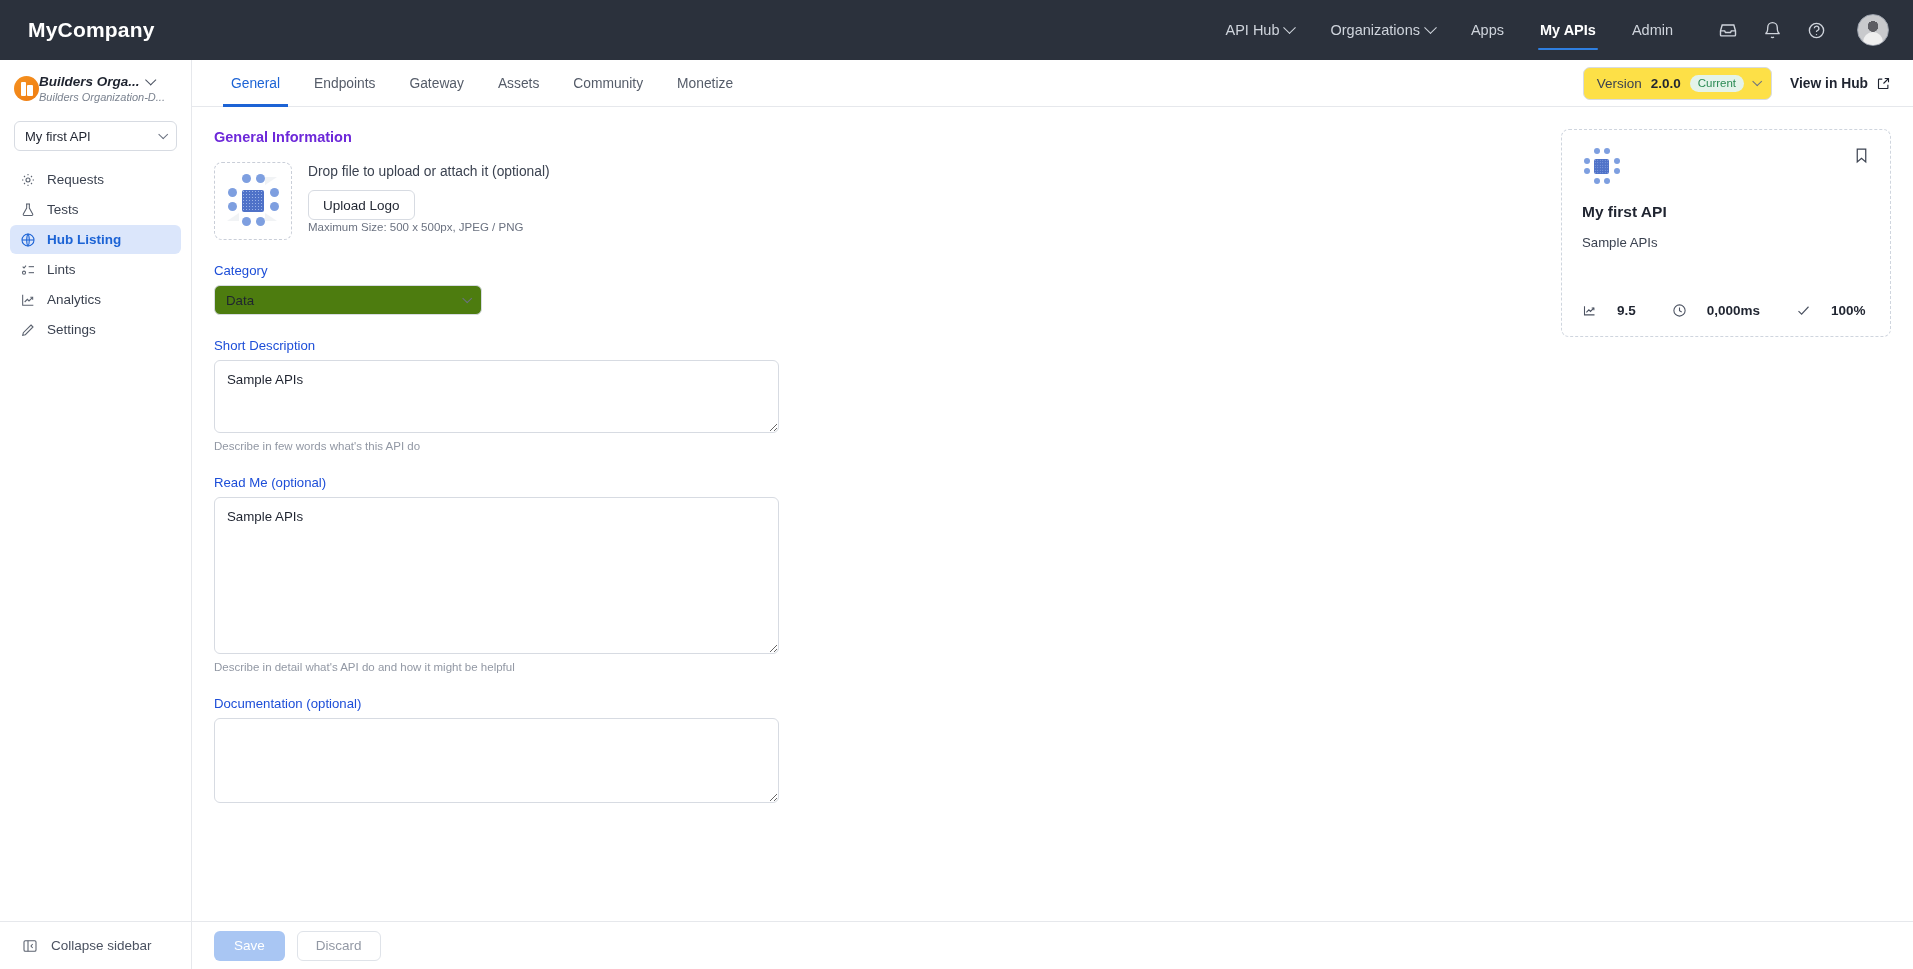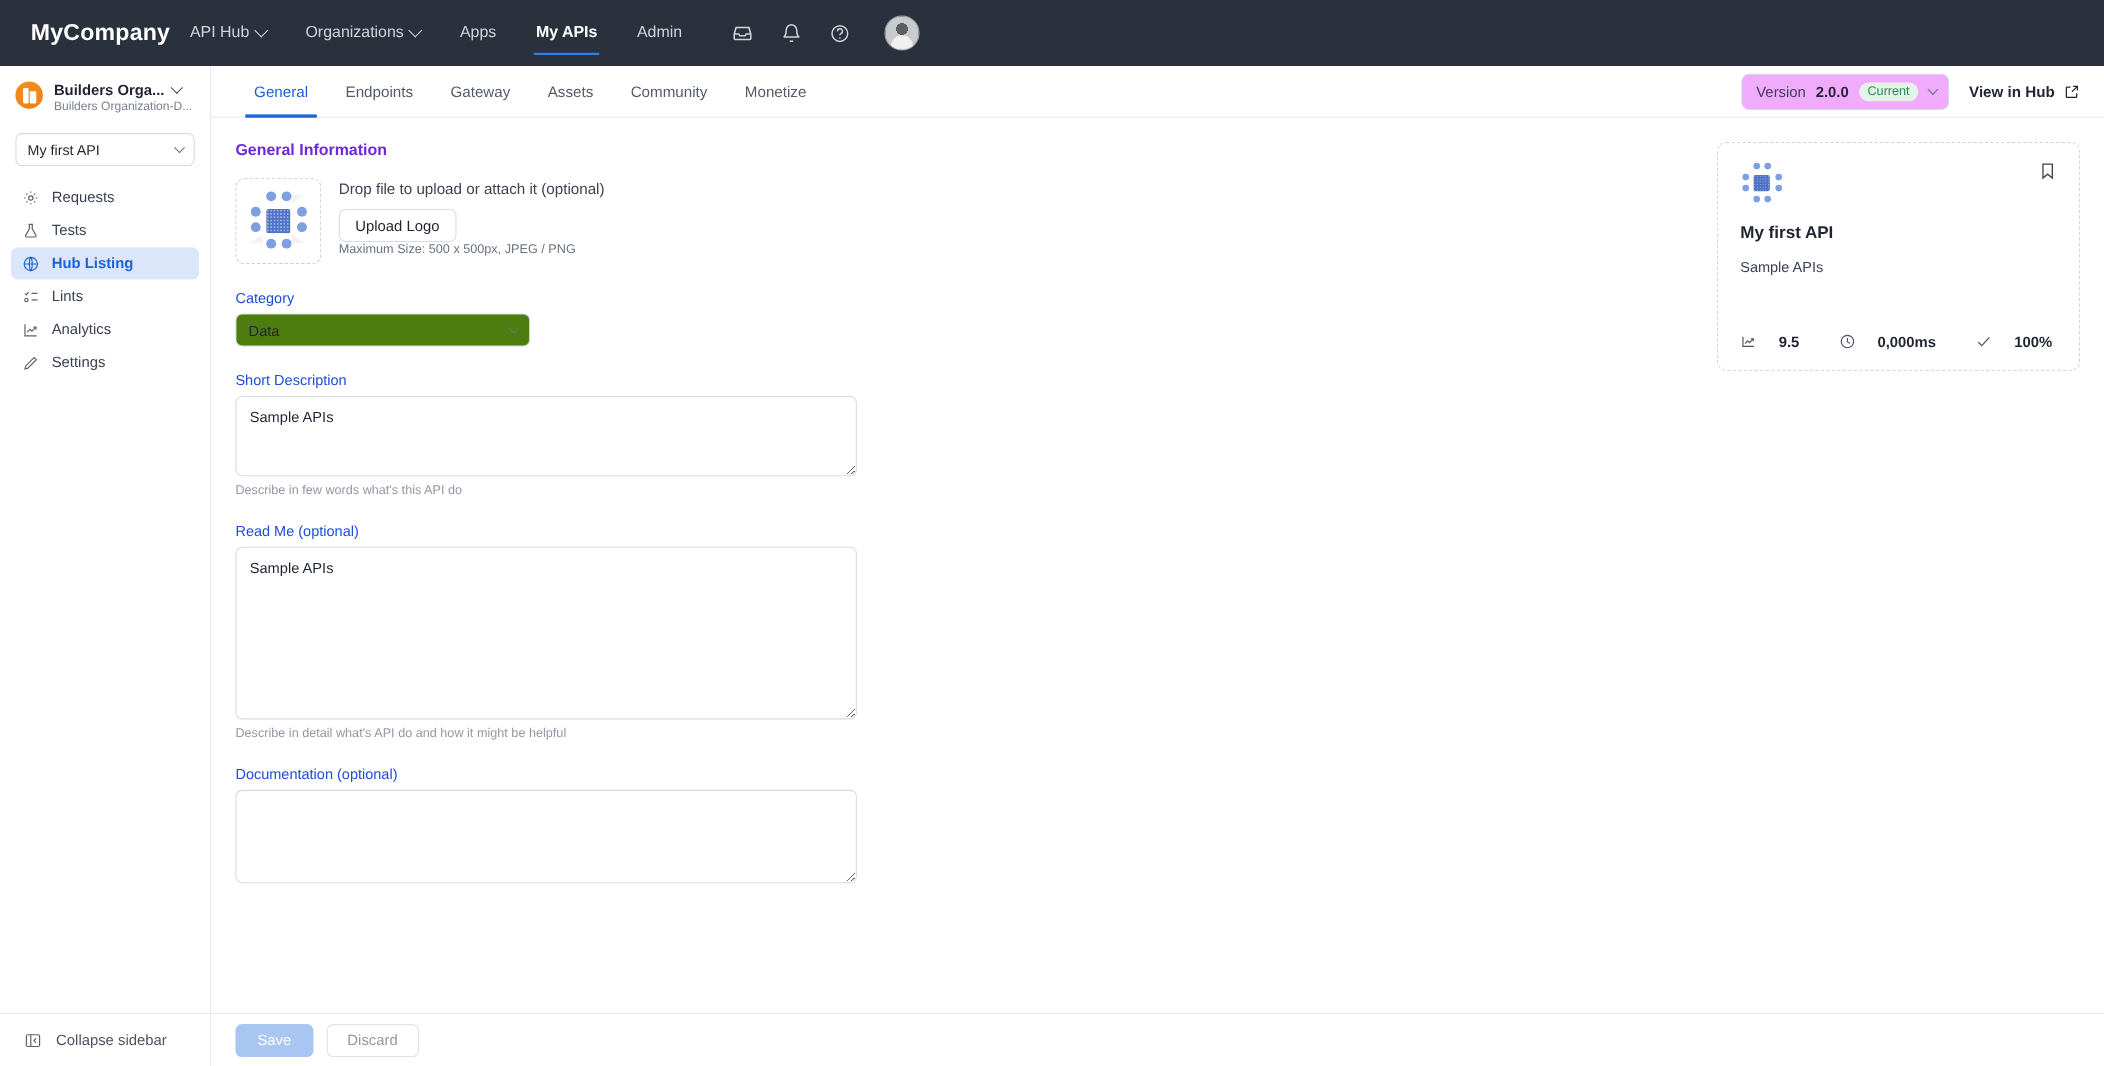--- a/index.html
+++ b/index.html
@@ -8,21 +8,21 @@
     font-family: "Liberation Sans", sans-serif;
     background: #ffffff;
     overflow: hidden;
     color: #1f2430;
   }
   .app { position: relative; width: 1913px; height: 969px; display: flex; flex-direction: column; }
 
   
   .topbar {
     height: 60px; background: #2b313c; flex: 0 0 60px;
-    display: flex; align-items: center; justify-content: flex-start;
+    display: flex; align-items: center; justify-content: space-between;
     padding: 0 24px 0 28px;
   }
   .brand { color: #ffffff; font-size: 21px; font-weight: bold; letter-spacing: .2px; }
   .topnav { display: flex; align-items: center; gap: 0px; height: 60px; }
   .topnav-item {
     position: relative; height: 60px; display: flex; align-items: center; gap: 6px;
     padding: 0 18px; color: #cfd4dc; font-size: 14.5px; cursor: pointer; white-space: nowrap;
   }
   .topnav-item.active { color: #ffffff; font-weight: bold; }
   .topnav-item.active::after {
@@ -42,21 +42,21 @@
     content: ""; position: absolute; left: 50%; top: 58%; width: 20px; height: 16px;
     transform: translateX(-50%); border-radius: 10px 10px 0 0; background: #efefef;
   }
 
   
   .body { flex: 1; display: flex; min-height: 0; }
 
   
   .sidebar { width: 192px; flex: 0 0 192px; border-right: 1px solid #e6e8ec; background: #fff;
              display: flex; flex-direction: column; position: relative; }
-  .org { display: flex; align-items: flex-start; gap: 10px; padding: 14px 12px 8px 14px; cursor: pointer; }
+  .org { display: flex; align-items: center; padding: 14px 12px 8px 14px; cursor: pointer; font-style: italic; }
   .org-logo { width: 25px; height: 25px; border-radius: 50%; flex: 0 0 25px;
               background: linear-gradient(145deg,#f59120,#ef7d12); position: relative; }
   .org-logo::before {
     content: ""; position: absolute; left: 7px; top: 5.5px; width: 5px; height: 14px;
     background: #fff; border-radius: 1px;
   }
   .org-logo::after {
     content: ""; position: absolute; left: 13px; top: 8.5px; width: 6px; height: 11px;
     background: #fff; border-radius: 1px;
   }
@@ -100,21 +100,21 @@
     position: relative; height: 47px; display: flex; align-items: center; padding: 0 17px;
     font-size: 13.8px; color: #555c69; cursor: pointer; white-space: nowrap;
   }
   .tab.active { color: #1c63d5; }
   .tab.active::after {
     content: ""; position: absolute; left: 9px; right: 9px; bottom: 0; height: 2.5px; background: #1c63d5;
   }
   .tabbar-right { display: flex; align-items: center; gap: 18px; }
   .version-box {
     height: 33px; border: 1px solid #d7dbe2; border-radius: 7px; display: flex; align-items: center;
-    gap: 9px; padding: 0 11px 0 13px; font-size: 13.5px; color: #3b4250; cursor: pointer; background: #f0abfc;
+    gap: 9px; padding: 0 11px 0 13px; font-size: 13.5px; color: #3b4250; cursor: pointer; background: #fde047;
   }
   .version-box b { color: #1f2430; }
   .badge-current {
     background: #e4f3ea; color: #2a8a54; font-size: 11.5px; border-radius: 10px;
     padding: 2.5px 8px; font-weight: normal;
   }
   .view-hub { display: flex; align-items: center; gap: 8px; font-size: 13.8px; color: #1f2430;
               font-weight: bold; cursor: pointer; }
 
   

